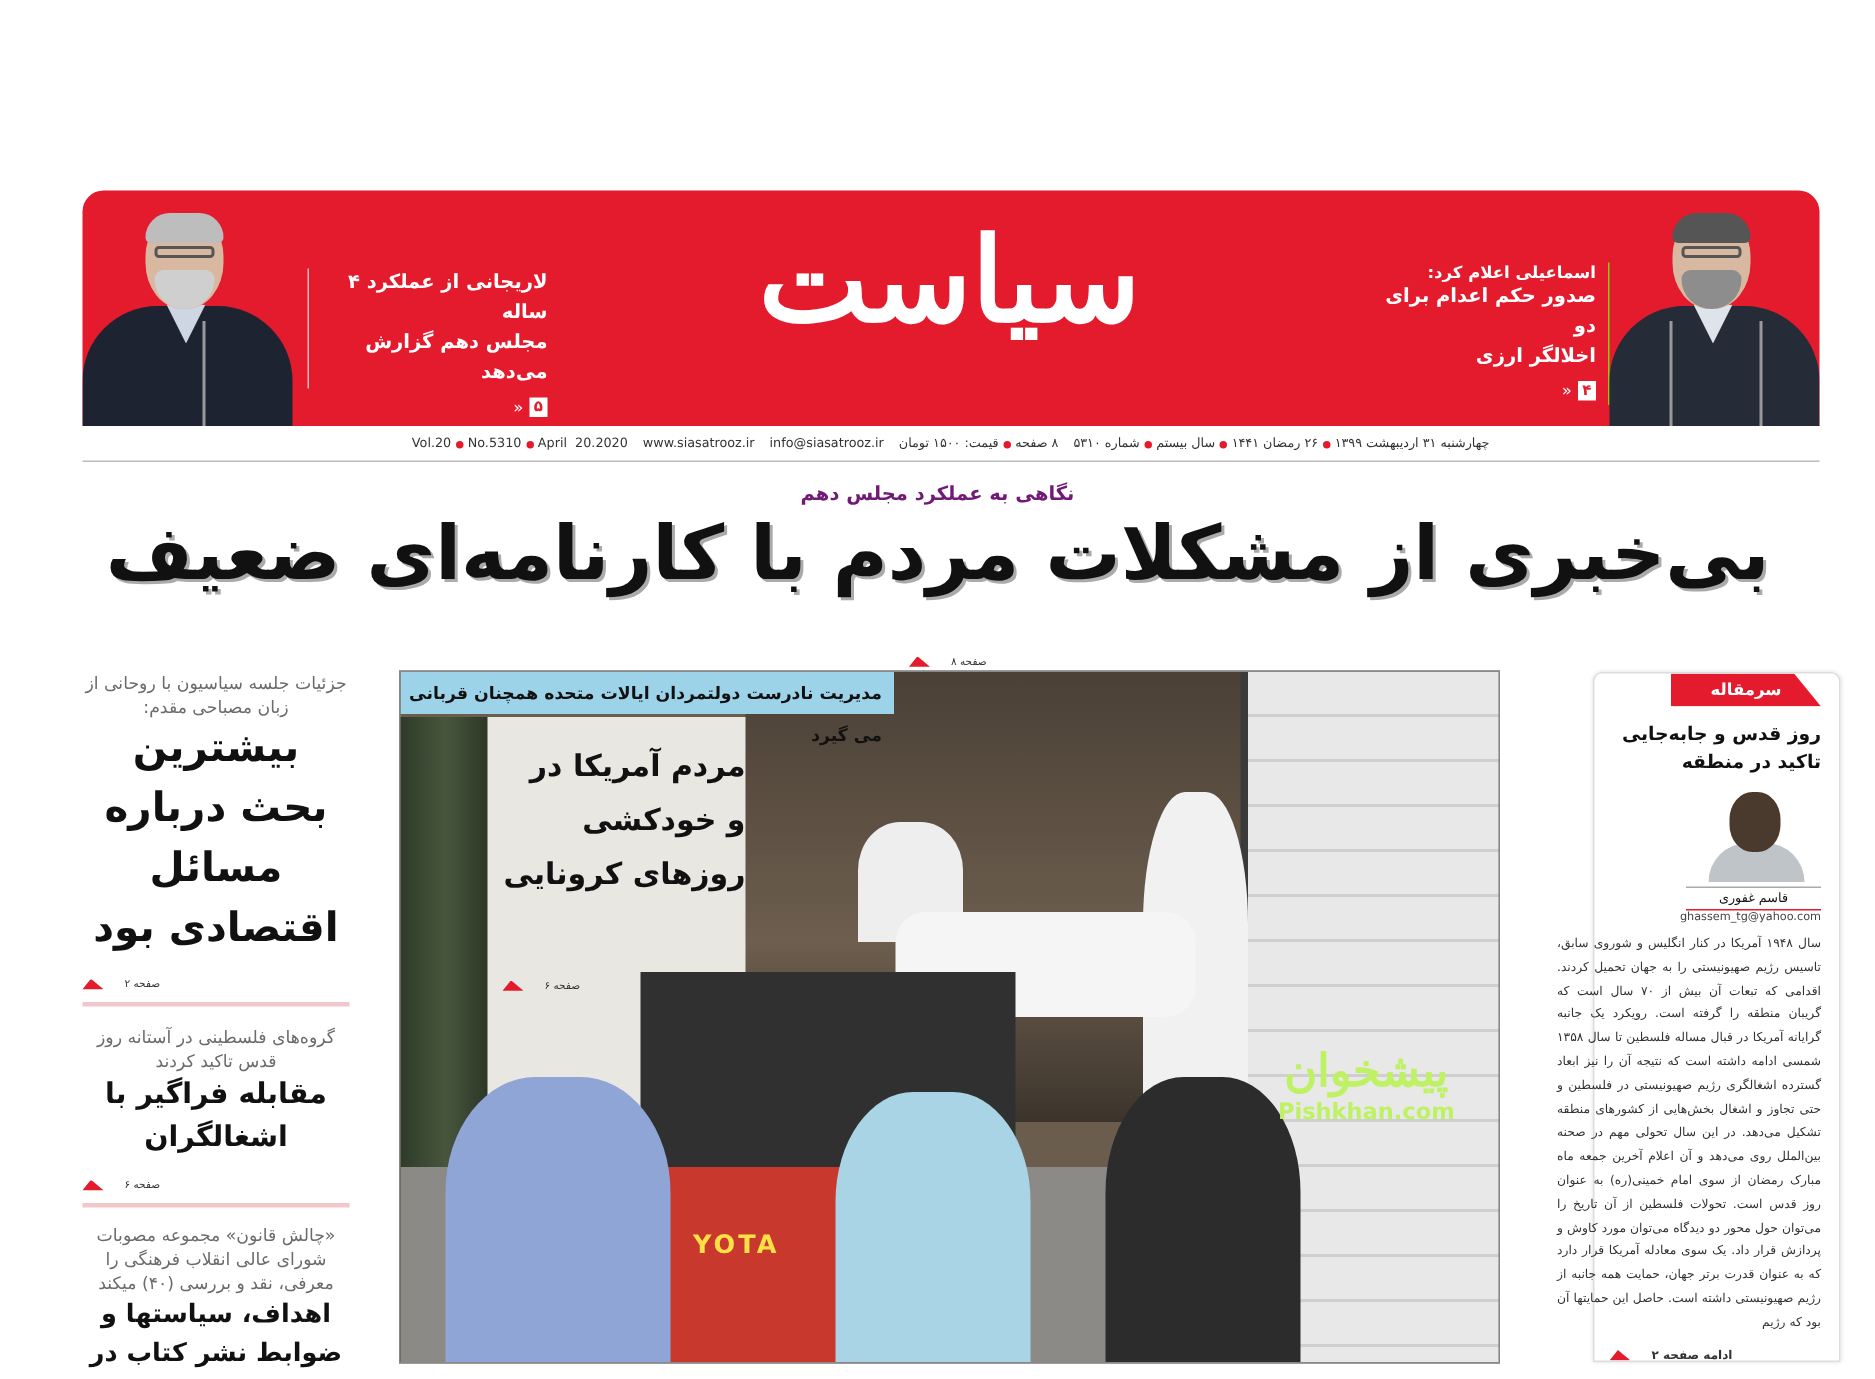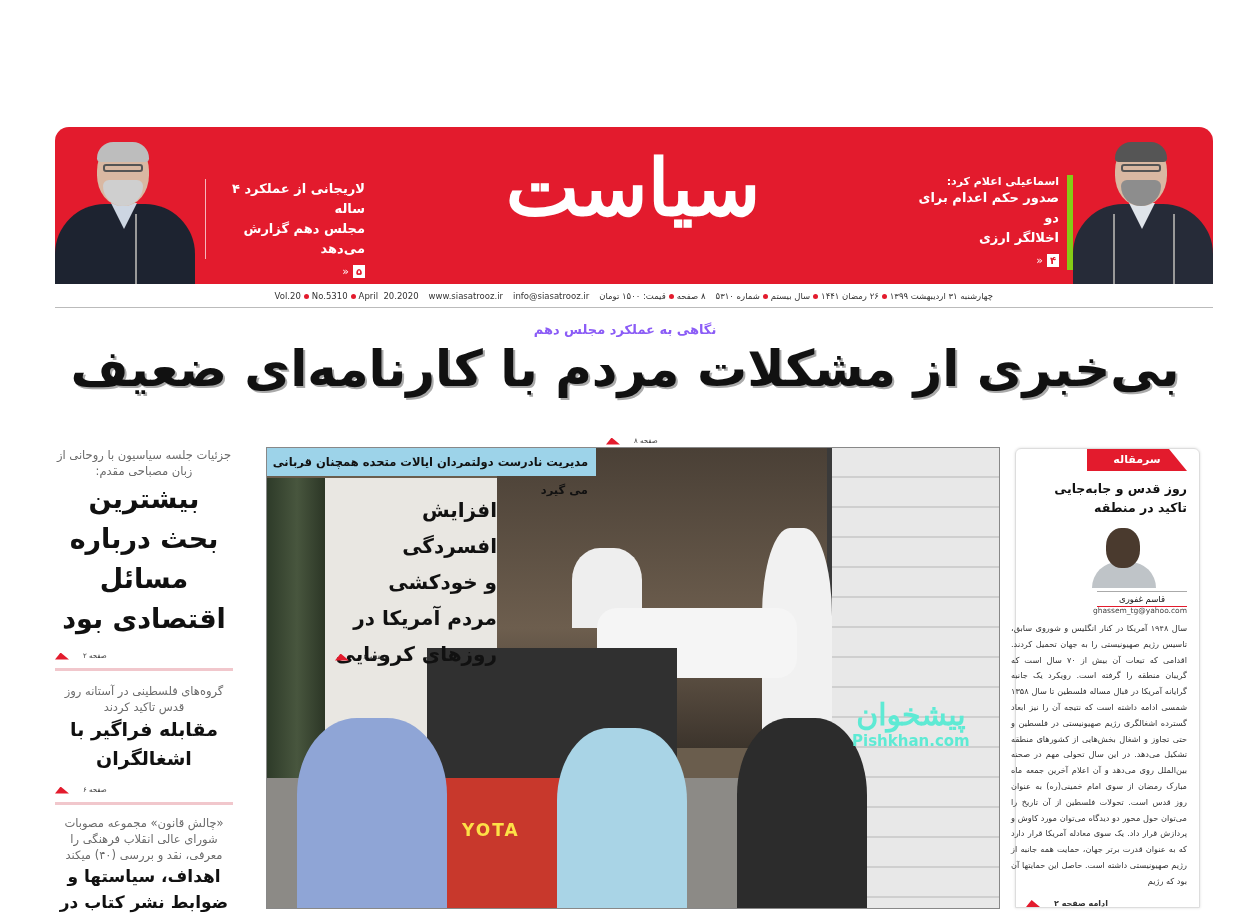--- a/index.html
+++ b/index.html
@@ -22,36 +22,36 @@
     position: absolute; left: 0; bottom: 0; width: 140px; height: 80px;
     background: #1d2330; border-radius: 50px 50px 0 0;
   }
   .person .shirt { position: absolute; left: 56px; bottom: 55px; width: 26px; height: 26px; background: #cdd6e2; clip-path: polygon(0 0, 100% 0, 50% 100%); }
   .person .mic { position: absolute; width: 2px; height: 70px; background: #999; bottom: 0; }
   .person-left { left: 0; }
   .person-right { right: 0; }
 
   .teaser { position: absolute; color: #fff; direction: rtl; text-align: right; }
   .teaser-left { left: 150px; top: 52px; width: 160px; padding-left: 8px; border-left: 1px solid #f5b5bb; height: 80px; }
-  .teaser-right { right: 140px; top: 48px; width: 160px; padding-right: 8px; border-right: 6px solid #84cc16; height: 95px; }
+  .teaser-right { right: 140px; top: 48px; width: 160px; padding-right: 8px; border-right: 1px solid #84cc16; height: 95px; }
   .teaser .kicker { font-size: 11px; font-weight: bold; }
   .teaser .title { font-size: 13px; font-weight: bold; line-height: 20px; }
   .teaser .pageref { display: flex; align-items: center; gap: 4px; margin-top: 6px; font-size: 11px; }
   .teaser .pagebox { background: #fff; color: #e31b2d; font-weight: bold; padding: 0 3px; font-size: 10px; line-height: 13px; }
 
   .logo { position: absolute; left: 388px; top: 6px; width: 380px; height: 150px; text-align: center; }
   .logo .main { font-family: "DejaVu Serif", serif; font-size: 78px; font-weight: bold; color: #fff; direction: rtl; line-height: 110px; letter-spacing: -2px; }
 
   .infobar { position: absolute; left: 268px; top: 287px; width: 735px; height: 18px; display: flex; direction: rtl; align-items: center; font-size: 8.5px; color: #333; }
   .infobar .sep { width: 2px; height: 14px; background: #e31b2d; margin: 0 5px; }
   .infobar .dot { width: 5px; height: 5px; background: #e31b2d; border-radius: 50%; display: inline-block; margin: 0 3px; }
   .infobar .seg { display: flex; align-items: center; white-space: nowrap; }
   .rule-top { position: absolute; left: 55px; top: 307px; width: 1158px; height: 1px; background: #bbb; }
 
-  .overline { position: absolute; left: 0; width: 1250px; top: 322px; text-align: center; font-size: 13px; font-weight: bold; direction: rtl; color: #8b5cf6; }
+  .overline { position: absolute; left: 0; width: 1250px; top: 322px; text-align: center; font-size: 13px; font-weight: bold; direction: rtl; color: #701a75; }
   .headline { position: absolute; left: 0; width: 1250px; top: 340px; text-align: center; font-size: 50px; font-weight: bold; direction: rtl; letter-spacing: -1px; color: #111; text-shadow: 2px 2px 0 #aaa; }
   .headref { position: absolute; left: 606px; top: 428px; }
 
   .pref { display: inline-flex; align-items: center; gap: 14px; font-size: 7px; color: #333; direction: rtl; }
   .pref .tri { width: 14px; height: 7px; background: #e31b2d; clip-path: polygon(0 100%, 40% 0, 100% 100%); }
 
   .leftcol { position: absolute; left: 55px; top: 445px; width: 178px; direction: rtl; text-align: center; }
   .lstory { padding: 2px 0 6px; border-bottom: 3px solid #f1c7cc; }
   .lstory .kicker { font-size: 11.5px; color: #6b6b6b; line-height: 16px; }
   .lstory .title { font-weight: bold; color: #111; }
@@ -71,25 +71,25 @@
   .photo .ground { position: absolute; left: 0; top: 330px; width: 565px; height: 132px; background: #8c8a86; }
   .photo .fig { position: absolute; border-radius: 40% 40% 0 0; }
   .photo .forklift { position: absolute; left: 160px; top: 200px; width: 250px; height: 262px; background: #303030; }
   .photo .forklift-base { position: absolute; left: 160px; top: 330px; width: 250px; height: 132px; background: #c8382c; }
   .photo .caption {
     position: absolute; left: 0; top: 0; width: 329px; height: 28px; background: #9dd3e9;
     direction: rtl; text-align: right; padding-right: 8px; font-size: 11.5px; font-weight: bold; line-height: 28px; color: #111;
   }
   .photo .overlay-title { position: absolute; left: 62px; top: 44px; width: 168px; direction: rtl; text-align: right; font-size: 20px; font-weight: bold; line-height: 36px; color: #111; }
   .photo .overlay-ref { position: absolute; left: 68px; top: 196px; }
-  .watermark { position: absolute; left: 585px; top: 250px; text-align: center; color: #5eead4; }
+  .watermark { position: absolute; left: 585px; top: 250px; text-align: center; color: #bef264; }
   .watermark .fa { font-family: "DejaVu Serif", serif; font-size: 30px; font-weight: bold; direction: rtl; line-height: 34px; }
   .watermark .en { font-size: 15px; font-weight: bold; }
 
-  .rightcol { position: absolute; left: 1015px; top: 448px; width: 185px; height: 460px; border: 1px solid #ddd; border-radius: 6px 6px 0 0; box-shadow: 0 0 3px #ddd; }
+  .rightcol { position: absolute; left: 1062px; top: 448px; width: 165px; height: 460px; border: 1px solid #ddd; border-radius: 6px 6px 0 0; box-shadow: 0 0 3px #ddd; }
   .editorial-tag {
     position: absolute; right: 12px; top: 0; width: 100px; height: 22px; background: #e31b2d; color: #fff;
     font-size: 11px; font-weight: bold; direction: rtl; text-align: center; line-height: 22px;
     clip-path: polygon(0 0, 82% 0, 100% 100%, 0 100%);
   }
   .ed-title { position: absolute; right: 12px; top: 30px; width: 170px; direction: rtl; text-align: right; font-size: 12.5px; font-weight: bold; line-height: 19px; color: #111; }
   .ed-photo { position: absolute; left: 68px; top: 75px; width: 80px; height: 64px; background: #fff; }
   .ed-photo .h { position: absolute; left: 22px; top: 4px; width: 34px; height: 40px; background: #4a3a2e; border-radius: 45%; }
   .ed-photo .b { position: absolute; left: 8px; top: 38px; width: 64px; height: 26px; background: #bfc4c8; border-radius: 30px 30px 0 0; }
   .ed-author { position: absolute; right: 12px; top: 142px; width: 90px; border-top: 1px solid #aaa; border-bottom: 1px solid #e31b2d; direction: rtl; text-align: center; font-size: 8.5px; font-weight: normal; padding: 2px 0; }
@@ -224,23 +224,22 @@
   <div class="fig" style="left:330px;top:160px;width:200px;height:70px;background:#f5f5f5;border-radius:20px;"></div>
   <div class="forklift"></div>
   <div class="forklift-base"></div>
   <div style="position:absolute;left:195px;top:372px;color:#fde047;font-weight:bold;font-size:17px;letter-spacing:2px;">YOTA</div>
   <div class="fig" style="left:30px;top:270px;width:150px;height:192px;background:#8fa5d6;"></div>
   <div class="fig" style="left:290px;top:280px;width:130px;height:182px;background:#a9d4e6;"></div>
   <div class="fig" style="left:470px;top:270px;width:130px;height:192px;background:#2c2c2c;"></div>
 
   <div class="caption">مدیریت نادرست دولتمردان ایالات متحده همچنان قربانی می گیرد</div>
   <div class="overlay-title">
-    <div>افزایش افسردگی</div>
+    <div>مردم آمریکا در</div>
     <div>و خودکشی</div>
-    <div>مردم آمریکا در</div>
     <div>روزهای کرونایی</div>
   </div>
   <div class="overlay-ref">
     <span class="pref">
         <span>صفحه ۶</span>
         <span class="tri"></span>
       </span>
   </div>
   <div class="watermark">
     <div class="fa">پیشخوان</div>

